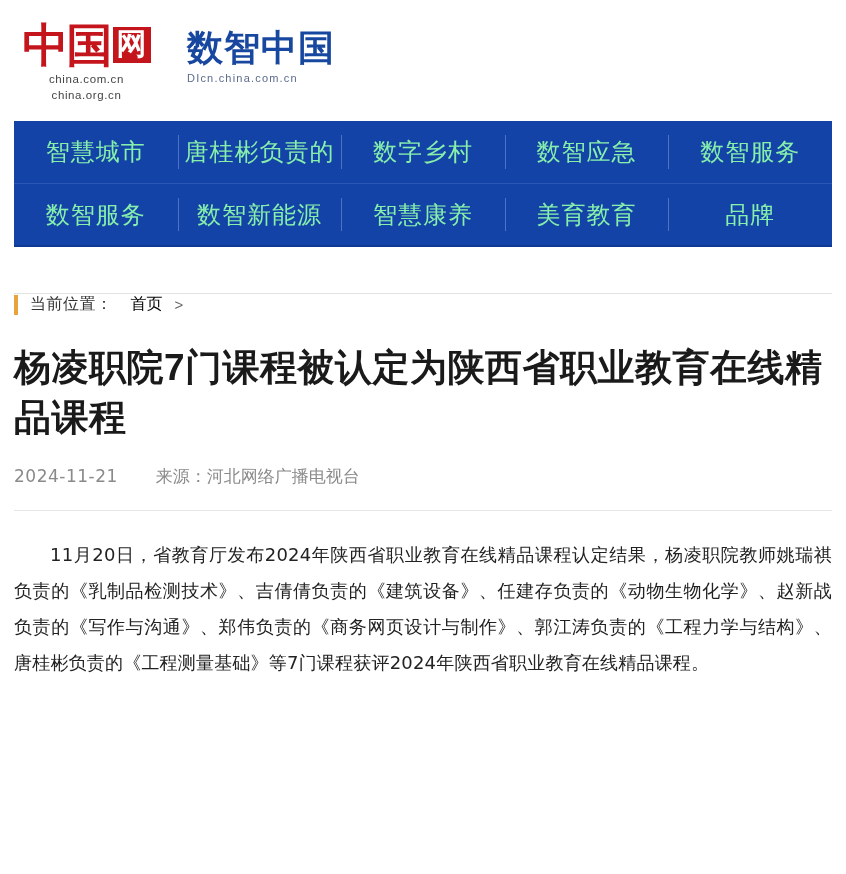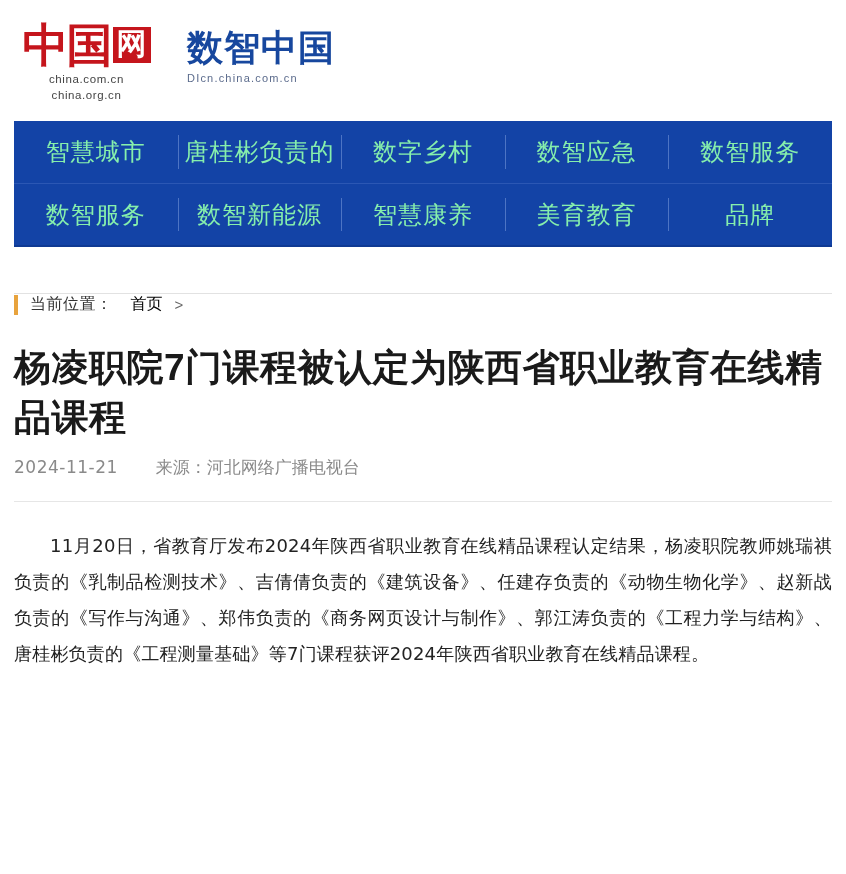--- a/index.html
+++ b/index.html
@@ -151,21 +151,21 @@
   .article-title {
     font-family: Liberation Sans, sans-serif;
     font-weight: bold;
     font-size: 37px;
     line-height: 1.34;
     color: #1a1a1a;
     letter-spacing: 0.5px;
     margin: 0;
   }
   .meta {
-    margin-top: 14px;
+    margin-top: 23px;
     display: flex;
     align-items: baseline;
     color: #8a8a8a;
     font-size: 17px;
     font-family: "DejaVu Sans", sans-serif;
     padding-bottom: 22px;
     border-bottom: 1px solid #e6e6e6;
   }
   .meta-date { letter-spacing: 0.5px; }
   .meta-source { margin-left: 38px; }

